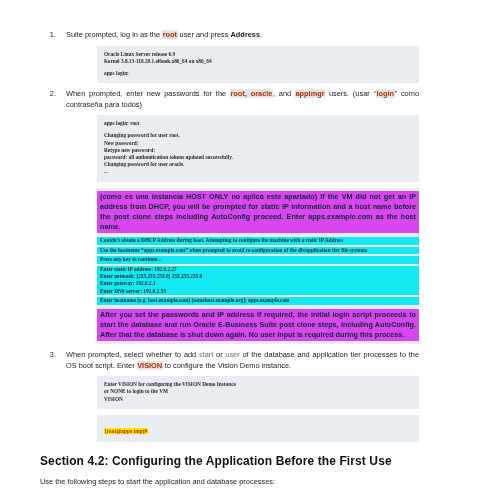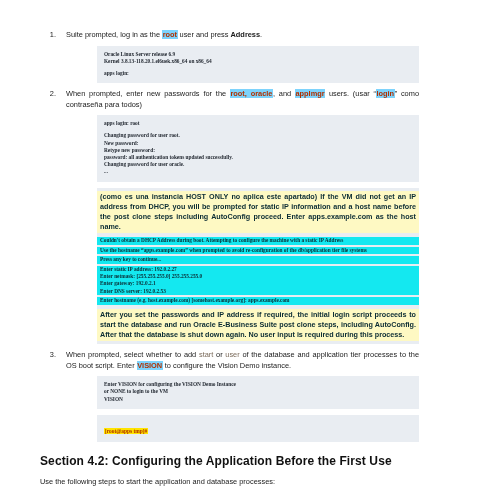--- a/index.html
+++ b/index.html
@@ -52,21 +52,21 @@
   }
   .indent-body {
     margin-left: 36px;
     font-size: 7.4px;
     line-height: 10.5px;
     color: #1a1a1a;
   }
 
   
   .hl-yellow {
-    background: #7dd3fc;
+    background: #e5e5e5;
     color: #b03000;
     font-weight: bold;
     padding: 0 0.5px;
     margin-top: 28px;
   }
   .bold { font-weight: bold; }
   .muted-word { color: #7a6a5a; }
 
   
   .codeblock {
@@ -84,21 +84,21 @@
   .codeblock .blank { display: block; height: 5px; }
 
   
   .cyanblock {
     background: #e9edf2;
     margin: 3px 0 3px 57px;
     padding: 3px 0 3px 0;
     box-sizing: border-box;
   }
   .cyan-para {
-    background: #fef9c3;
+    background: #d946ef;
     color: #0a2b33;
     font-size: 7.2px;
     line-height: 10.2px;
     font-weight: bold;
     text-align: justify;
     padding: 1px 3px;
     margin: 0;
   }
   .cyan-mono {
     background: #14e8f0;

